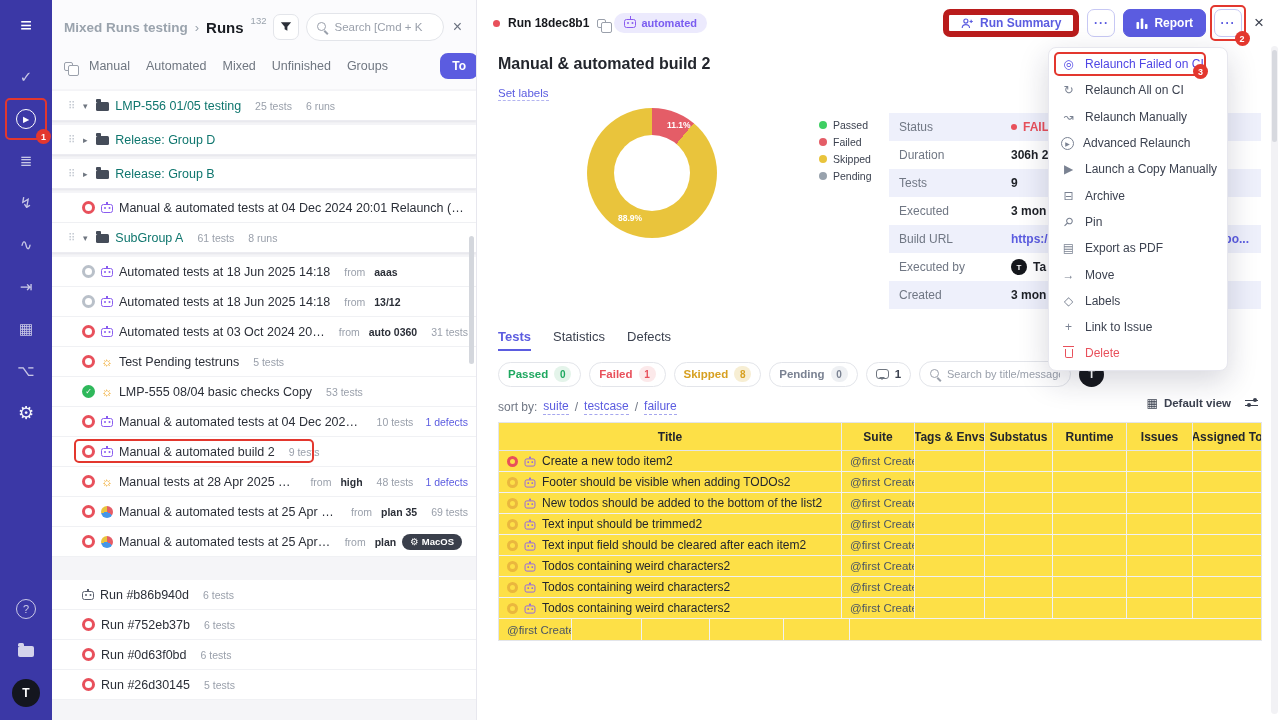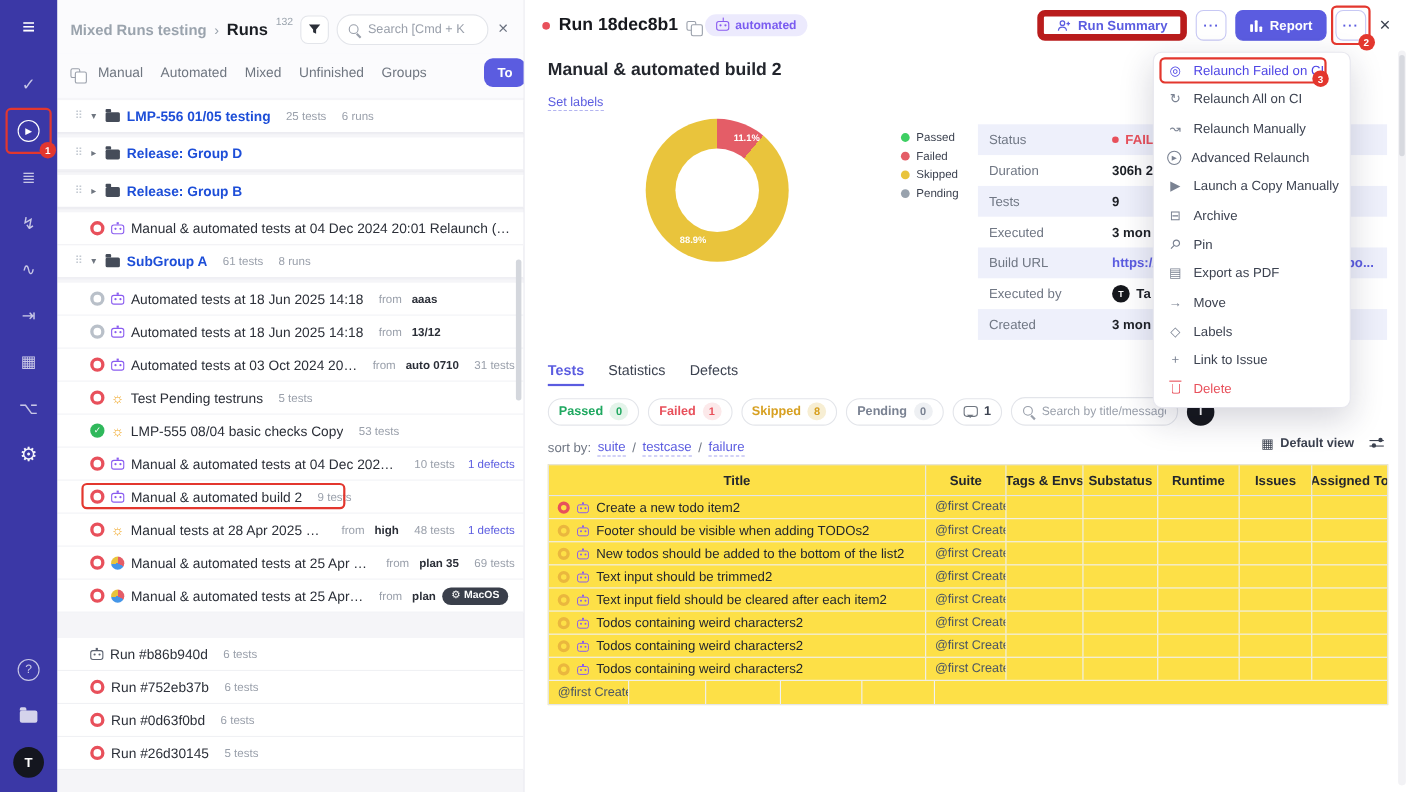--- a/index.html
+++ b/index.html
@@ -36,21 +36,21 @@
   .lp-search input::placeholder{color:#9aa0ab}
   .x-btn{color:#6b7280;font-size:16px;line-height:1;padding:0 2px;flex:none;cursor:default}
   .lp-tabs{display:flex;align-items:center;gap:16px;padding:4px 12px 10px;background:#fbfbfd;color:#6f7680;font-size:12.5px;white-space:nowrap}
   .to-pill{margin-left:auto;margin-right:-14px;background:#5b5ce0;color:#fff;font-size:12px;font-weight:bold;padding:6px 12px;border-radius:8px}
   .lp-list{margin-top:2px}
   .lp-row{height:30px;display:flex;align-items:center;gap:6px;padding:0 8px 0 16px;background:#fff;border-bottom:1px solid #f0f1f4;font-size:12.5px;color:#2b2f38;white-space:nowrap;overflow:hidden;position:relative}
   .lp-row.folder{box-shadow:0 1px 2px rgba(20,20,40,.07);border-bottom:1px solid #ececf1;margin-bottom:4px}
   .lp-row.run{padding-left:30px}
   .lp-row.gap-before{margin-top:23px}
   .lp-title{overflow:hidden;text-overflow:ellipsis}
-  .lp-title.bold{font-weight:bold;color:#1d4ed8}
+  .lp-title.bold{font-weight:normal;color:#0f766e}
   .lp-meta{font-size:10.5px;color:#9aa0ab;margin-left:8px;flex:none}
   .lp-from{font-size:10.5px;color:#9aa0ab;margin-left:8px;flex:none}
   .lp-from-val{font-size:10.5px;color:#2b2f38;font-weight:bold;margin-left:3px;flex:none}
   .lp-defects{font-size:10.5px;color:#5b5ce0;margin-left:6px;flex:none}
   .env-badge{margin-left:auto;margin-right:6px;background:#3a3f4b;color:#fff;font-size:9.5px;font-weight:bold;padding:2.5px 8px;border-radius:10px;display:flex;align-items:center;gap:3px;flex:none}
   .chev{color:#6f7680;font-size:9px;width:10px;text-align:center;flex:none}
   .drag{color:#c3c9d1;font-size:10px;flex:none;letter-spacing:-1px}
   .ring{width:13px;height:13px;border-radius:50%;border:3.5px solid #c3c9d1;flex:none}
   .ring.red{border-color:#e8505b}
   .ring.gray{border-color:#b9c0c9}
@@ -79,21 +79,21 @@
   .sliders-icon::before{content:'';position:absolute;left:0;right:0;top:2px;height:1.5px;background:#3c4250;box-shadow:0 5px 0 #3c4250}
   .sliders-icon::after{content:'';position:absolute;top:.5px;left:8px;width:4px;height:4px;border-radius:50%;background:#3c4250;box-shadow:-6px 5px 0 #3c4250}
   .trash-icon{width:8px;height:9px;border:1.3px solid #e8505b;border-top:none;border-radius:0 0 2px 2px;position:relative;margin-top:2px;flex:none}
   .trash-icon::before{content:'';position:absolute;top:-3px;left:-2.5px;width:11px;height:1.5px;background:#e8505b}
   .ring-play{width:13px;height:13px;border:1.3px solid #7a8292;border-radius:50%;display:flex;align-items:center;justify-content:center;font-size:6px;color:#7a8292;flex:none}
 
   
   #main{position:absolute;left:477px;top:0;width:803px;height:720px;background:#fff}
   .main-top{position:absolute;left:0;right:0;top:0;height:46px;display:flex;align-items:center;padding:0 16px;gap:8px}
   .status-dot{width:7px;height:7px;border-radius:50%;background:#e8505b;flex:none}
-  .run-id{font-size:16px;font-weight:bold;color:#16181d}
+  .run-id{font-size:12px;font-weight:bold;color:#16181d}
   .auto-badge{background:#eceafd;color:#7a5cf0;font-size:11px;font-weight:bold;padding:4px 10px;border-radius:12px;display:flex;align-items:center;gap:5px}
   .auto-badge .robot-icon{margin-top:0}
   .top-right{margin-left:auto;display:flex;align-items:center;gap:8px}
   .btn{height:28px;border-radius:7px;font-size:12px;font-weight:bold;display:flex;align-items:center;gap:6px;padding:0 12px}
   .btn-outline{border:6px solid #b91c1c;color:#5b5ce0;background:#fff}
   .btn-square{width:28px;height:28px;border:1px solid #c7c8f4;border-radius:7px;color:#5b5ce0;background:#fff;display:flex;align-items:center;justify-content:center;font-size:12px;font-weight:bold;letter-spacing:1px;position:relative}
   .btn-primary{background:#5b5ce0;color:#fff;border:1px solid #5b5ce0}
   .main-close{color:#3c4250;font-size:17px;margin-left:4px}
   .run-title{position:absolute;left:21px;top:55px;font-size:16px;font-weight:bold;color:#23262d}
   .set-labels{position:absolute;left:21px;top:87px;font-size:11.5px;color:#5b5ce0;border-bottom:1px dashed #b4b5f0;padding-bottom:1px}
@@ -297,21 +297,21 @@
       <span class="lp-title">Automated tests at 18 Jun 2025 14:18</span>
       <span class="lp-from">from</span>
       <span class="lp-from-val">13/12</span>
     </div>
 
     <div class="lp-row run">
       <span class="ring red"></span>
       <span class="robot-icon"></span>
       <span class="lp-title">Automated tests at 03 Oct 2024 20:25</span>
       <span class="lp-from">from</span>
-      <span class="lp-from-val">auto 0710</span>
+      <span class="lp-from-val">auto 0360</span>
       <span class="lp-meta">31 tests</span>
     </div>
 
     <div class="lp-row run">
       <span class="ring red"></span>
       <span class="sun">☼</span>
       <span class="lp-title">Test Pending testruns</span>
       <span class="lp-meta">5 tests</span>
     </div>
 

